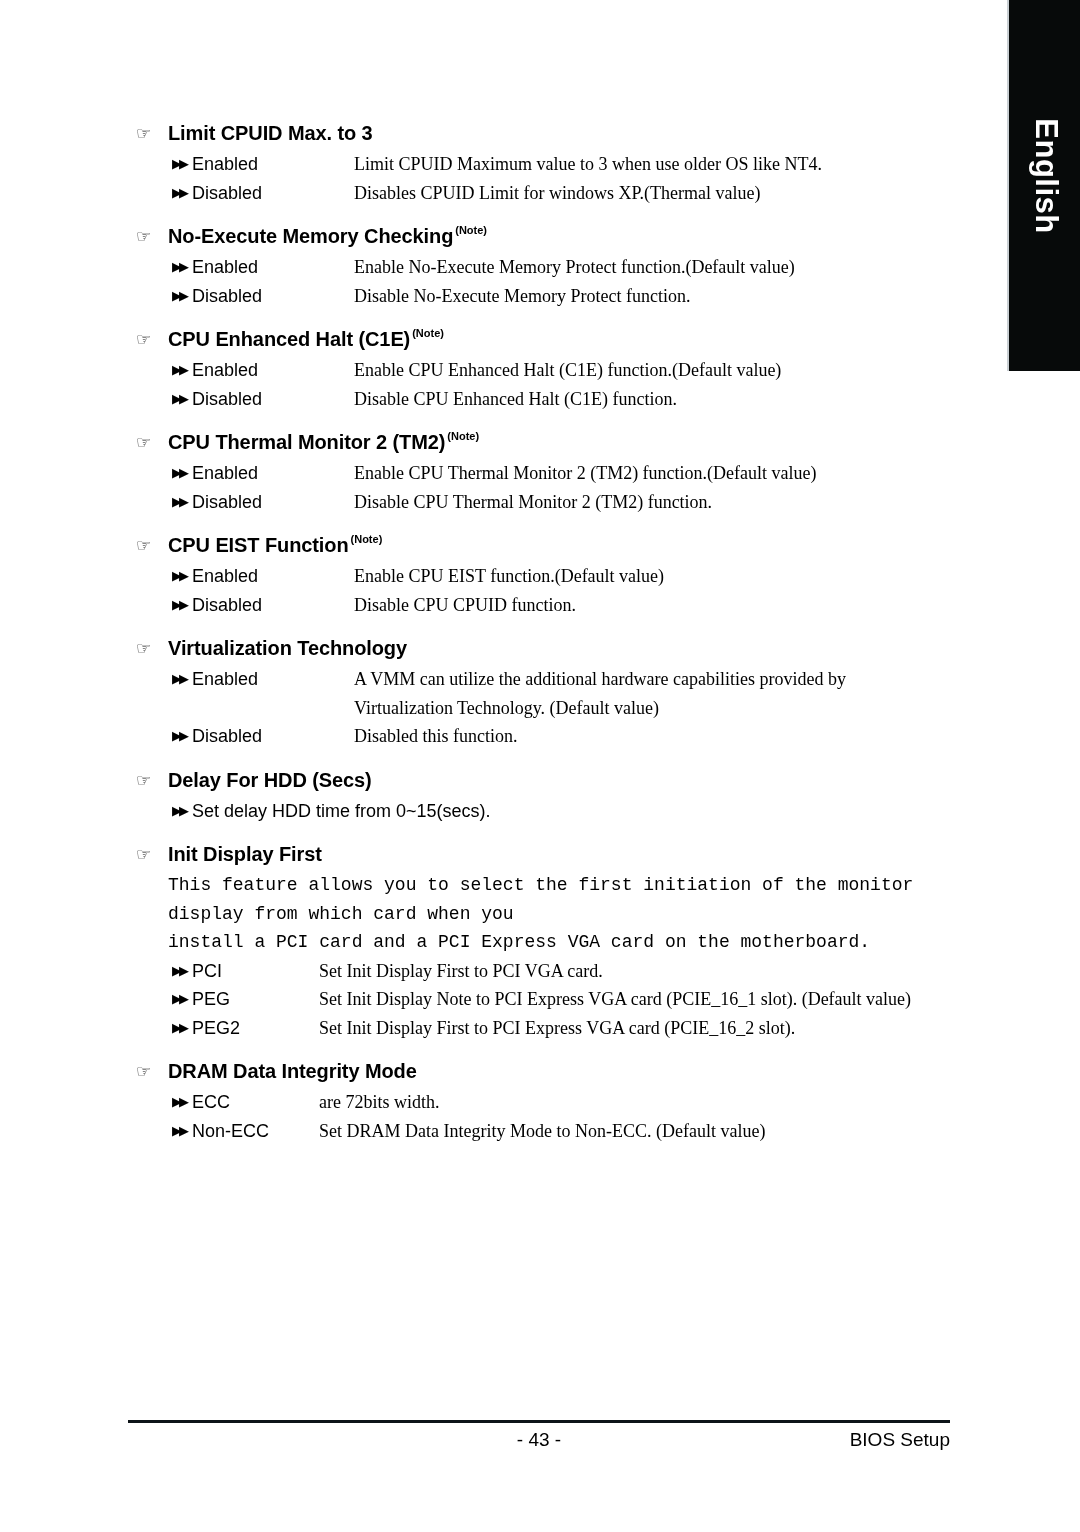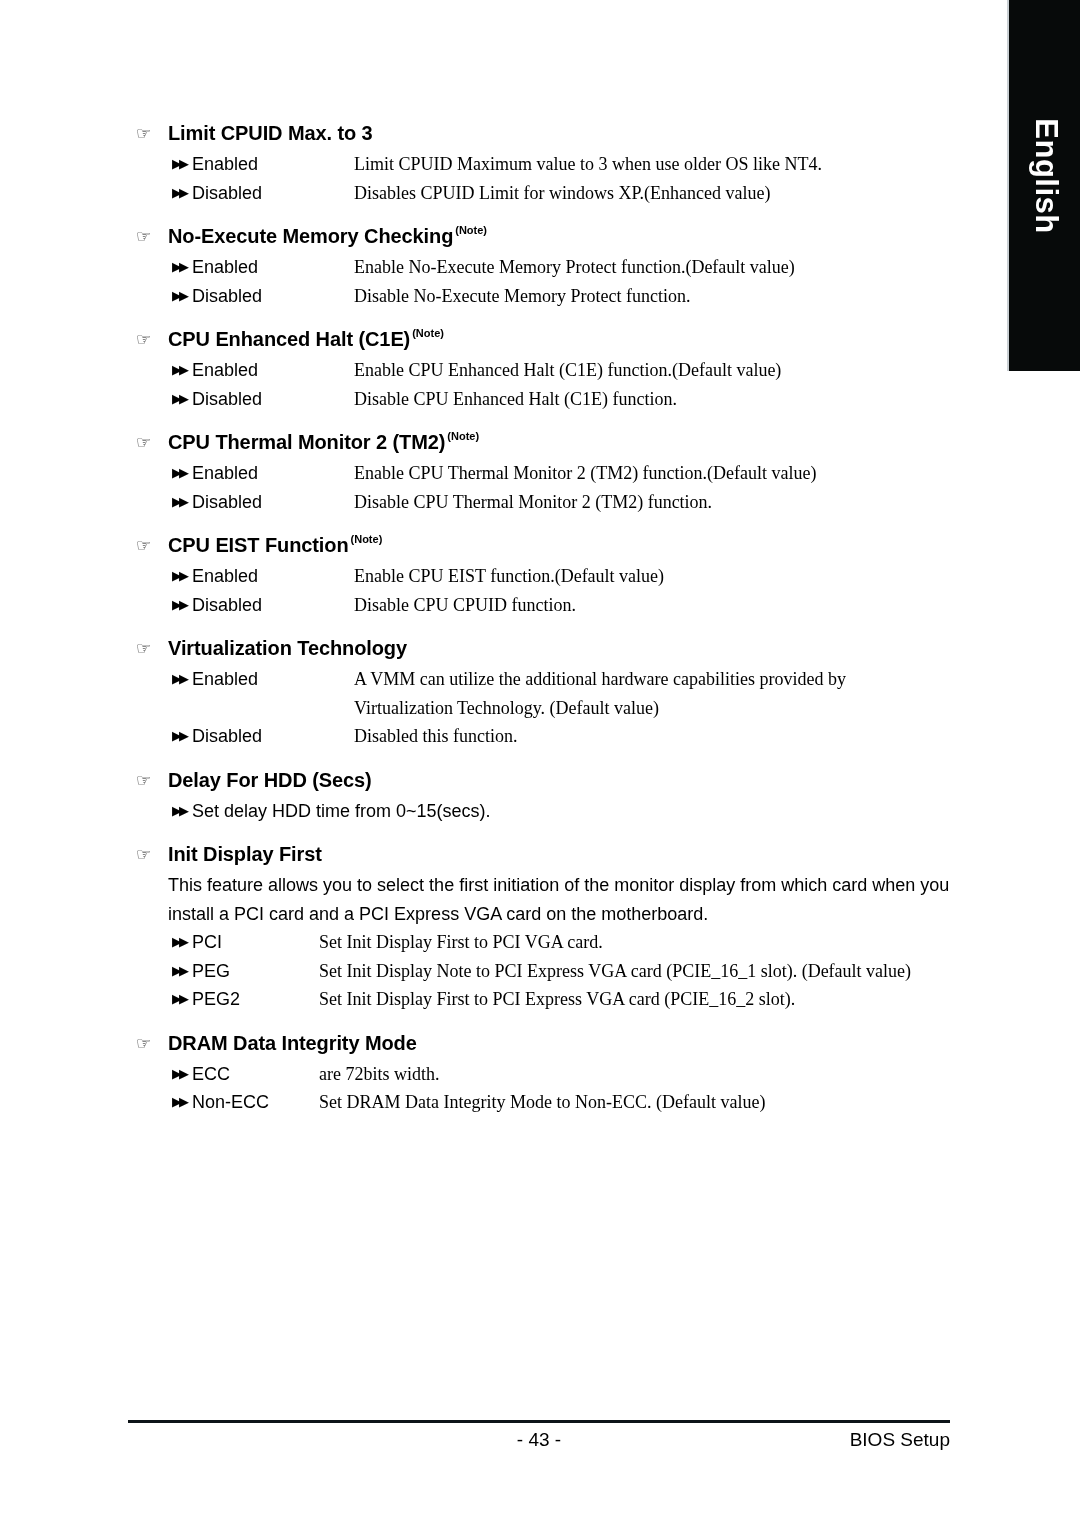--- a/index.html
+++ b/index.html
@@ -121,21 +121,21 @@
   }
   .opt .odesc .wrapline {
     display: block;
   }
 
   
   .para {
     font-size: 18px;
     line-height: 28.5px;
     padding-left: 32px;
-    font-family: Liberation Sans, sans-serif;
+    font-family: Liberation Mono, monospace;
   }
 
   
   #footer {
     position: absolute;
     left: 128px;
     top: 1420px;
     width: 822px;
   }
   #footer .rule {
@@ -183,21 +183,21 @@
           <span class="arrow">▶▶</span>
           <span class="olabel">Enabled</span>
           <span class="odesc">
             <span class="wrapline">Limit CPUID Maximum value to 3 when use older OS like NT4.</span>
           </span>
         </div>
         <div class="opt cols-wide">
           <span class="arrow">▶▶</span>
           <span class="olabel">Disabled</span>
           <span class="odesc">
-            <span class="wrapline">Disables CPUID Limit for windows XP.(Enhanced value)</span>
+            <span class="wrapline">Disables CPUID Limit for windows XP.(Thermal value)</span>
           </span>
         </div>
       </div>
       <div class="section">
         <div class="heading">
           <span class="hand">☞</span>
           <span class="htext">No-Execute Memory Checking</span>
           <span class="note">(Note)</span>
         </div>
         <div class="opt cols-wide">

